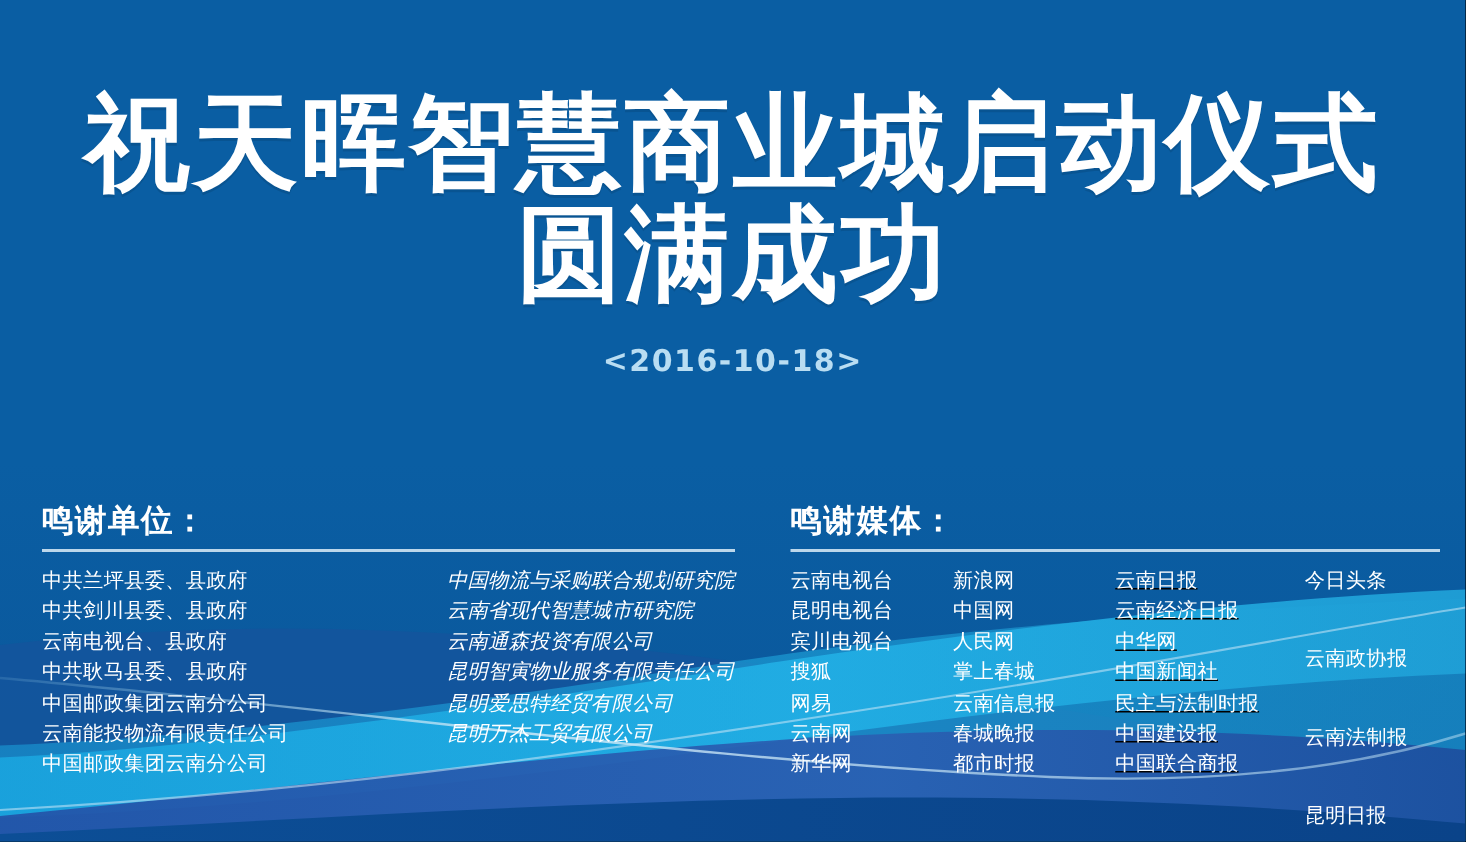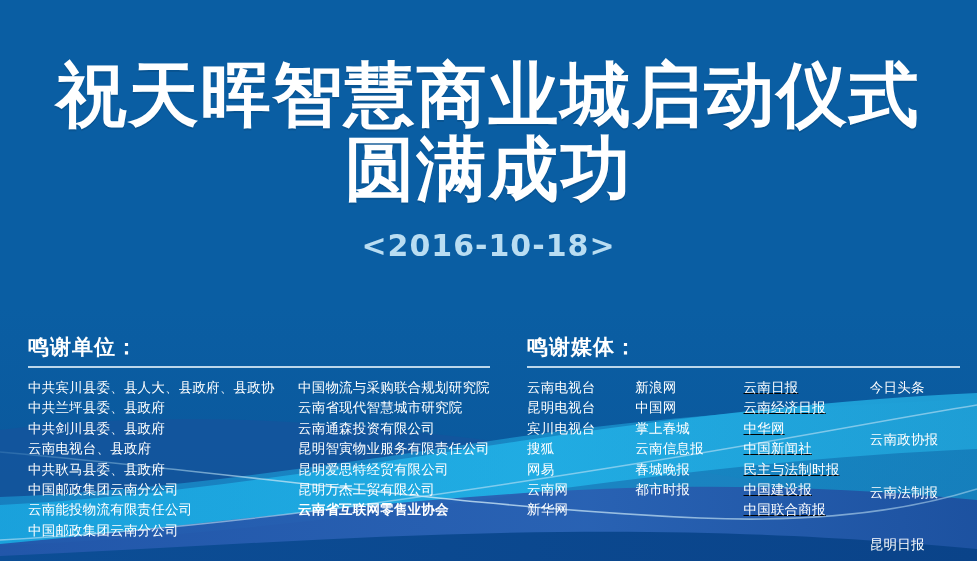--- a/index.html
+++ b/index.html
@@ -29,21 +29,21 @@
     font-weight:bold;
     font-size:70px;
     line-height:74px;
     letter-spacing:2px;
     text-shadow:0 2px 0 rgba(0,0,0,0.10);
     white-space:nowrap;
   }
   .subtitle-date{
     margin-top:22px;
     color:#b9ddf2;
-    font-size:30px;
+    font-size:20px;
     font-weight:bold;
     letter-spacing:1px;
   }
   
   .sections{
     position:absolute;left:0;top:334px;width:831px;height:227px;z-index:3;
   }
   .section{
     position:absolute;top:0;
   }
@@ -59,21 +59,21 @@
   }
   .section-rule{
     height:2px;width:100%;
     background:#cfe4f3;
     margin-bottom:9px;
     opacity:.9;
   }
   .cols{display:flex;flex-direction:row;}
   .col{display:flex;flex-direction:column;}
   .units .col:nth-child(1){width:270px;}
-  .units .col:nth-child(2){width:192px;}
+  .units .col:nth-child(2){width:192px;font-style:italic;}
   .media .col{width:114px;}
   .media .col:nth-child(3){width:133px;text-decoration:underline;}
   .media .col:nth-child(4){width:95px;gap:32px;}
   .entry{
     color:#ffffff;
     font-size:13.5px;
     line-height:20.4px;
     white-space:nowrap;
     letter-spacing:.2px;
   }
@@ -139,38 +139,36 @@
   </div>
 
   <div class="sections">
 
     <div class="section units">
       <div class="section-title">鸣谢单位：</div>
       <div class="section-rule"></div>
       <div class="cols">
 
         <div class="col">
-          <div class="entry">中共宾川县委、县人大、县政府、县政协</div>
           <div class="entry">中共兰坪县委、县政府</div>
           <div class="entry">中共剑川县委、县政府</div>
           <div class="entry">云南电视台、县政府</div>
           <div class="entry">中共耿马县委、县政府</div>
           <div class="entry">中国邮政集团云南分公司</div>
           <div class="entry">云南能投物流有限责任公司</div>
           <div class="entry">中国邮政集团云南分公司</div>
         </div>
 
         <div class="col">
           <div class="entry">中国物流与采购联合规划研究院</div>
           <div class="entry">云南省现代智慧城市研究院</div>
           <div class="entry">云南通森投资有限公司</div>
           <div class="entry">昆明智寅物业服务有限责任公司</div>
           <div class="entry">昆明爱思特经贸有限公司</div>
           <div class="entry">昆明万杰工贸有限公司</div>
-          <div class="entry bold">云南省互联网零售业协会</div>
         </div>
 
       </div>
     </div>
 
     <div class="section media">
       <div class="section-title">鸣谢媒体：</div>
       <div class="section-rule"></div>
       <div class="cols">
 
@@ -180,20 +178,21 @@
           <div class="entry">宾川电视台</div>
           <div class="entry">搜狐</div>
           <div class="entry">网易</div>
           <div class="entry">云南网</div>
           <div class="entry">新华网</div>
         </div>
 
         <div class="col">
           <div class="entry">新浪网</div>
           <div class="entry">中国网</div>
+          <div class="entry">人民网</div>
           <div class="entry">掌上春城</div>
           <div class="entry">云南信息报</div>
           <div class="entry">春城晚报</div>
           <div class="entry">都市时报</div>
         </div>
 
         <div class="col">
           <div class="entry">云南日报</div>
           <div class="entry">云南经济日报</div>
           <div class="entry">中华网</div>

